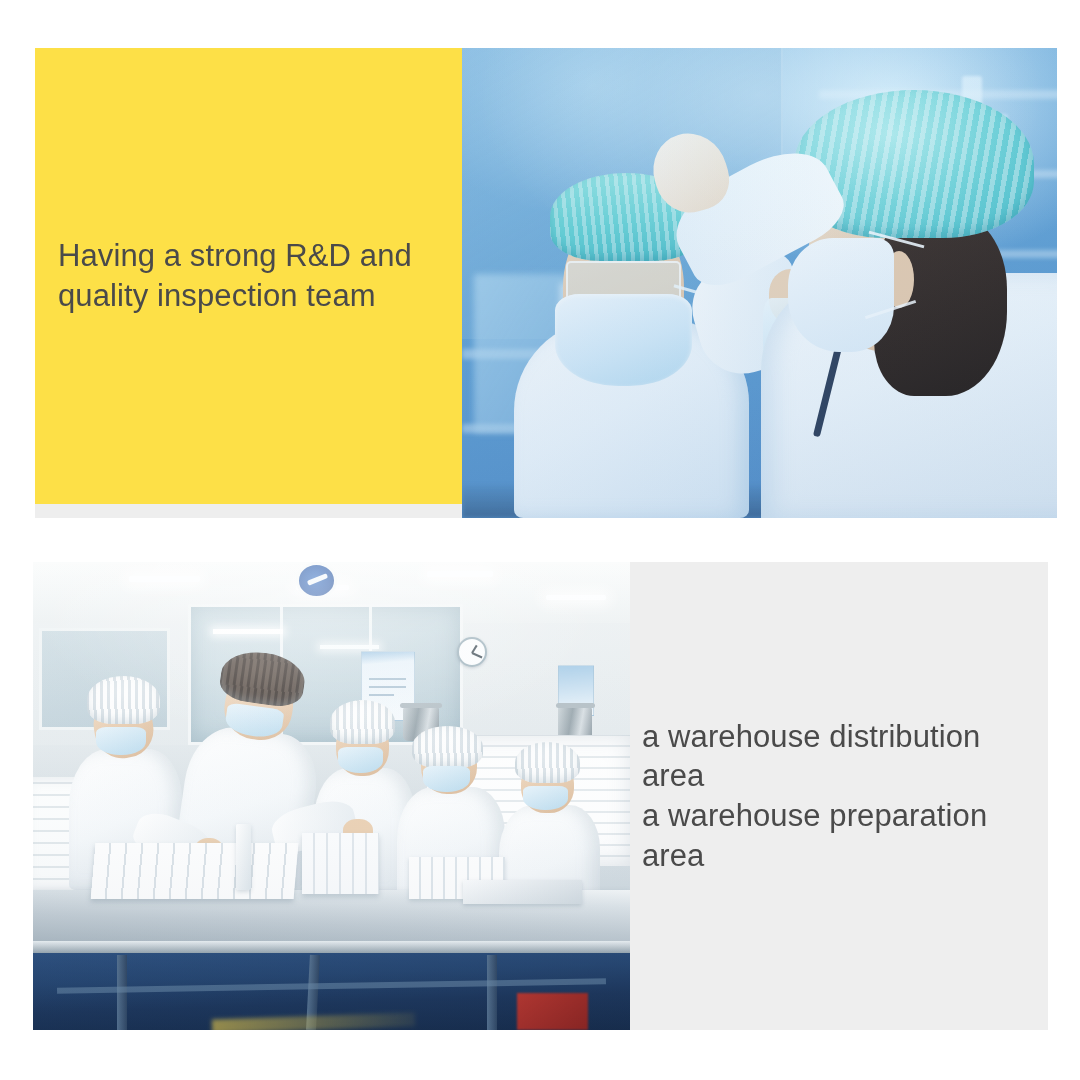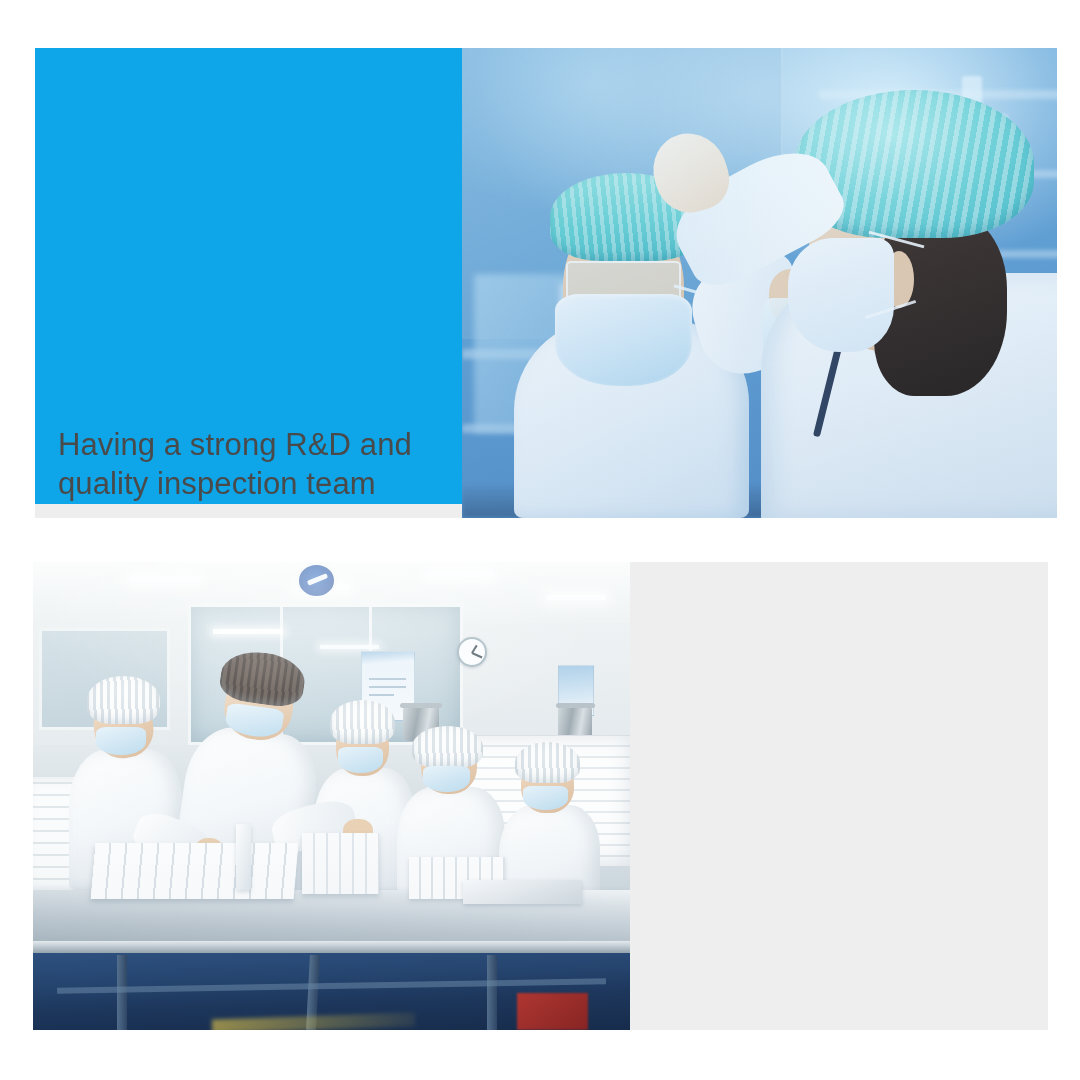--- a/index.html
+++ b/index.html
@@ -26,23 +26,23 @@
     top: 48px;
     width: 1022px;
     height: 470px;
     display: flex;
     background: #eeeeee;
   }
 
   .caption-panel-left {
     width: 427px;
     height: 456px;
-    background: #0ea5e9;
+    background: #fde047;
     display: flex;
-    align-items: flex-end;
+    align-items: center;
     padding-left: 23px;
     padding-right: 10px;
   }
 
   .caption-text {
     color: #4a4a4a;
     font-size: 31px;
     line-height: 1.28;
     font-weight: 300;
     letter-spacing: 0.1px;
@@ -784,15 +784,19 @@
       <div class="wh-leg lg1"></div>
       <div class="wh-leg lg2"></div>
       <div class="wh-leg lg3"></div>
       <div class="wh-crossbar"></div>
       <div class="wh-floorstripe"></div>
       <div class="wh-redbox2"></div>
 
       <div class="wh-haze"></div>
     </div>
 
+    <div class="caption-panel-right">
+      <div class="caption-text">a warehouse distribution area
+a warehouse preparation area</div>
+    </div>
   </div>
 
 </div>
 
 </body></html>

